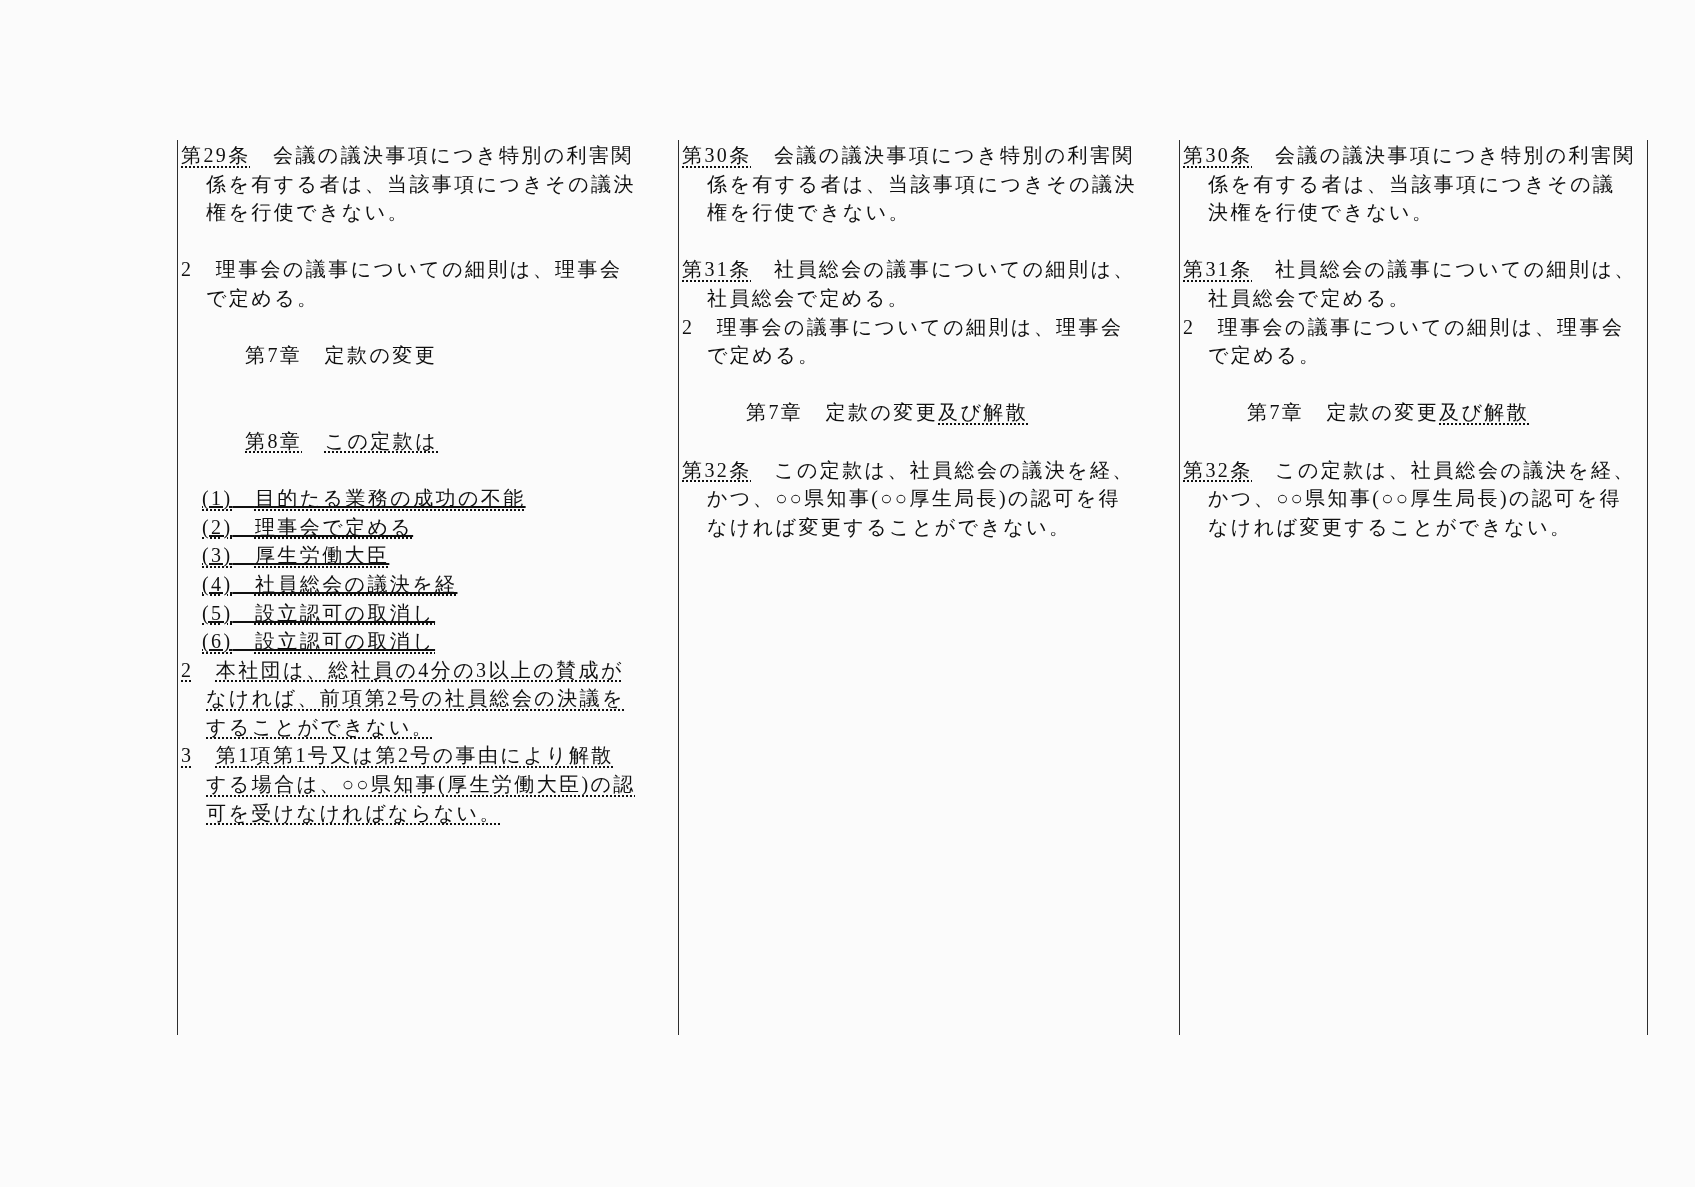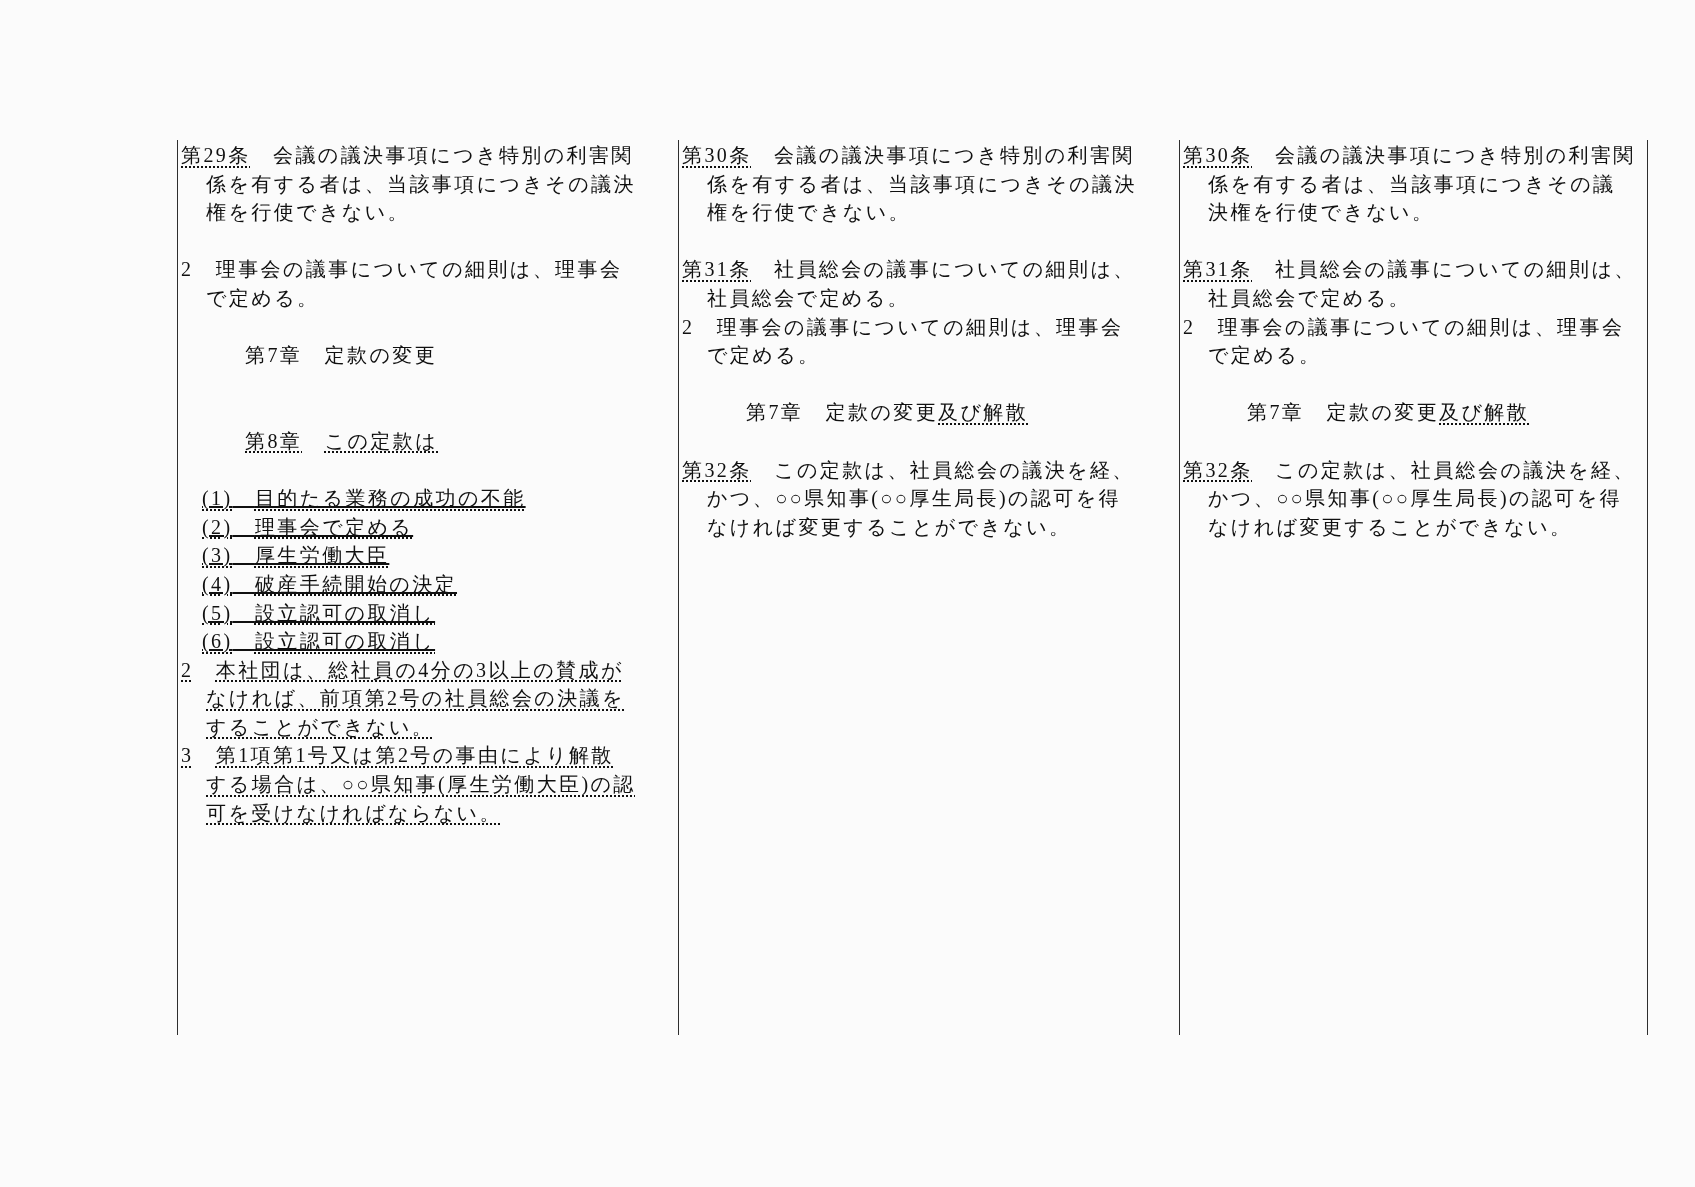--- a/index.html
+++ b/index.html
@@ -72,21 +72,21 @@
         <div class="block article"><span>2　理事会の議事についての細則は、理事会で定める。</span></div>
         <div class="block spacer"></div>
         <div class="block heading"><span>第7章　定款の変更</span></div>
         <div class="block spacer"></div>
         <div class="block spacer"></div>
         <div class="block heading"><span class="dotted">第8章</span><span>　</span><span class="dotted">この定款は</span></div>
         <div class="block spacer"></div>
         <div class="block item"><span class="dotted">(1)</span><span>　</span><span class="dotted">目的たる業務の成功の不能</span></div>
         <div class="block item"><span class="dotted">(2)</span><span>　</span><span class="dotted">理事会で定める</span></div>
         <div class="block item"><span class="dotted">(3)</span><span>　</span><span class="dotted">厚生労働大臣</span></div>
-        <div class="block item"><span class="dotted">(4)</span><span>　</span><span class="dotted">破産手続開始の決定</span></div>
+        <div class="block item"><span class="dotted">(4)</span><span>　</span><span class="dotted">社員総会の議決を経</span></div>
         <div class="block item"><span class="dotted">(5)</span><span>　</span><span class="dotted">設立認可の取消し</span></div>
         <div class="block item"><span class="dotted">(6)</span><span>　</span><span class="dotted">設立認可の取消し</span></div>
         <div class="block article"><span class="dotted">2</span><span>　</span><span class="dotted">本社団は、総社員の4分の3以上の賛成がなければ、前項第2号の社員総会の決議をすることができない。</span></div>
         <div class="block article"><span class="dotted">3</span><span>　</span><span class="dotted">第1項第1号又は第2号の事由により解散する場合は、○○県知事(厚生労働大臣)の認可を受けなければならない。</span></div>
       </div>
       <div class="col">
         <div class="block article"><span class="dotted">第30条</span><span>　会議の議決事項につき特別の利害関係を有する者は、当該事項につきその議決権を行使できない。</span></div>
         <div class="block spacer"></div>
         <div class="block article"><span class="dotted">第31条</span><span>　社員総会の議事についての細則は、社員総会で定める。</span></div>
         <div class="block article"><span>2　理事会の議事についての細則は、理事会で定める。</span></div>

